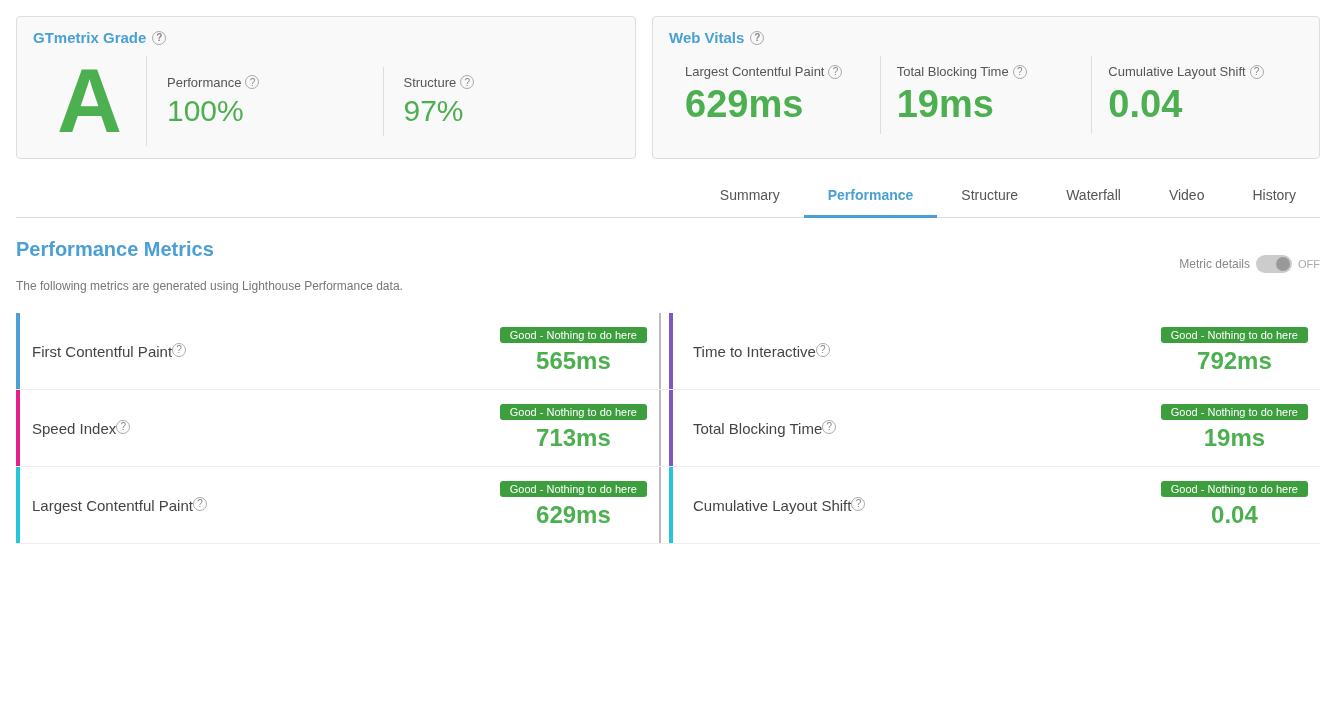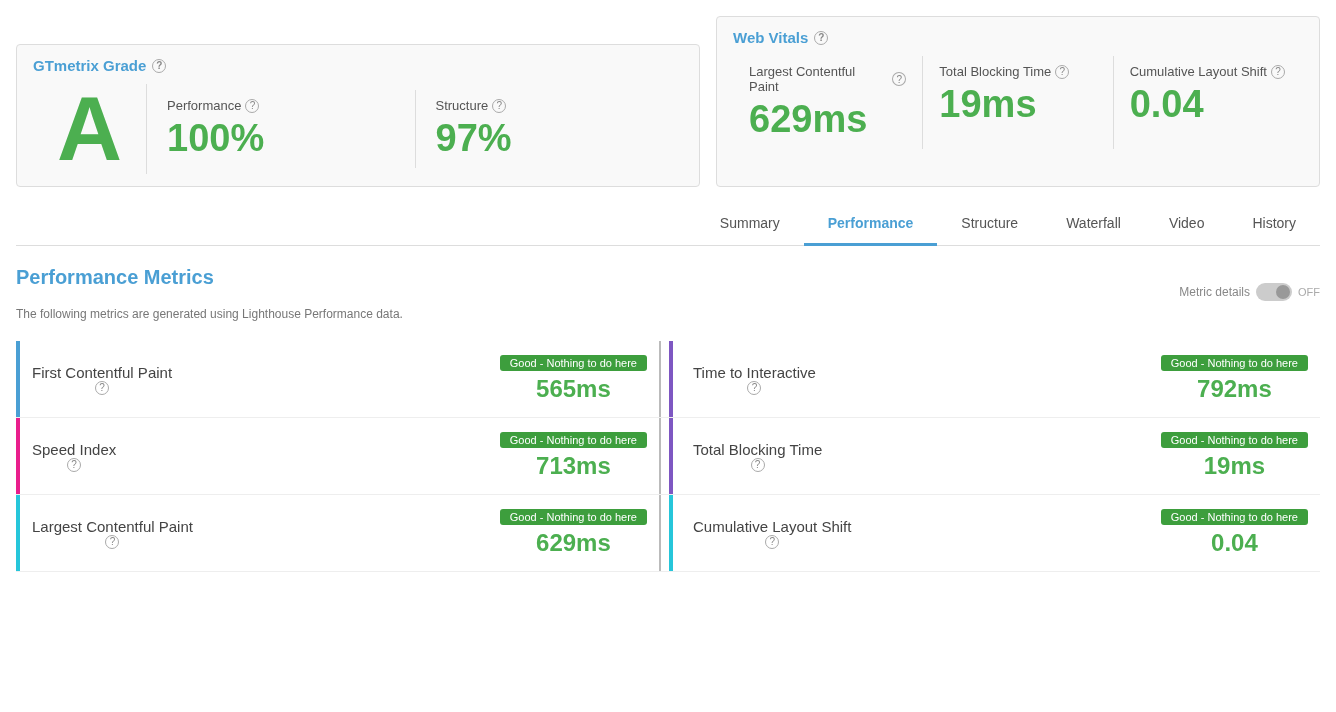--- a/index.html
+++ b/index.html
@@ -3,29 +3,29 @@
   <meta charset="utf-8">
   <style>
     * { box-sizing: border-box; margin: 0; padding: 0; }
     body { font-family: Arial, sans-serif; background: #fff; color: #333; font-size: 14px; }
 
     .page-wrapper { padding: 16px; max-width: 1336px; }
 
     
     .top-section { display: flex; gap: 16px; margin-bottom: 16px; }
 
-    .grade-card { background: #f9f9f9; border: 1px solid #ddd; border-radius: 4px; padding: 12px 16px; flex: 0 0 auto; width: 684px; margin-top: 28px; }
+    .grade-card { background: #f9f9f9; border: 1px solid #ddd; border-radius: 4px; padding: 12px 16px; flex: 0 0 auto; width: 620px; }
     .grade-card-title { color: #4a9fd4; font-size: 15px; font-weight: bold; margin-bottom: 10px; display: flex; align-items: center; gap: 6px; }
     .grade-card-inner { display: flex; align-items: center; }
     .grade-letter { font-size: 90px; font-weight: bold; color: #4caf50; line-height: 1; padding: 0 24px; border-right: 1px solid #ddd; }
     .grade-metrics { display: flex; flex: 1; }
     .grade-metric { flex: 1; padding: 8px 20px; border-right: 1px solid #ddd; }
     .grade-metric:last-child { border-right: none; }
     .grade-metric-label { font-size: 13px; color: #555; margin-bottom: 4px; display: flex; align-items: center; gap: 4px; }
-    .grade-metric-value { font-size: 38px; font-weight: bold; color: #4caf50; }
+    .grade-metric-value { font-size: 30px; font-weight: normal; color: #4caf50; }
 
     .webvitals-card { background: #f9f9f9; border: 1px solid #ddd; border-radius: 4px; padding: 12px 16px; flex: 1; }
     .webvitals-card-title { color: #4a9fd4; font-size: 15px; font-weight: bold; margin-bottom: 10px; display: flex; align-items: center; gap: 6px; }
     .webvitals-inner { display: flex; }
     .webvital-item { flex: 1; padding: 8px 16px; border-right: 1px solid #ddd; }
     .webvital-item:last-child { border-right: none; }
     .webvital-label { font-size: 13px; color: #555; margin-bottom: 4px; display: flex; align-items: center; gap: 4px; }
     .webvital-value { font-size: 38px; font-weight: bold; color: #4caf50; }
 
     
@@ -44,21 +44,21 @@
     .info-row { display: flex; justify-content: space-between; align-items: center; margin-bottom: 4px; }
     .metric-details-area { display: flex; align-items: center; gap: 6px; margin-bottom: 20px; }
     .toggle-box { background: #ccc; border-radius: 10px; width: 36px; height: 18px; display: flex; align-items: center; justify-content: flex-end; padding-right: 2px; }
     .toggle-knob { width: 14px; height: 14px; background: #999; border-radius: 50%; }
 
     .pairs-container { display: flex; flex-direction: column; gap: 0; }
     .pair-row { display: flex; align-items: stretch; border-bottom: 1px solid #eee; }
     .pair-left { flex: 1; display: flex; align-items: center; justify-content: space-between; padding: 14px 12px 14px 12px; border-left: 4px solid #ddd; }
     .pair-right { flex: 1; display: flex; align-items: center; justify-content: space-between; padding: 14px 12px 14px 20px; border-left: 4px solid #ddd; }
 
-    .metric-info { display: flex; align-items: center; font-size: 15px; color: #444; flex-direction: column; }
+    .metric-info { display: flex; font-size: 15px; color: #444; }
     .metric-display { display: flex; flex-direction: column; align-items: center; gap: 4px; }
     .badge-green { background: #3d9e3d; color: #fff; font-size: 11px; padding: 2px 10px; border-radius: 3px; white-space: nowrap; }
     .val-green { font-size: 24px; font-weight: bold; color: #4caf50; }
   </style>
 </head>
 <body>
 
 <div class="page-wrapper">
 
   <div class="top-section">

